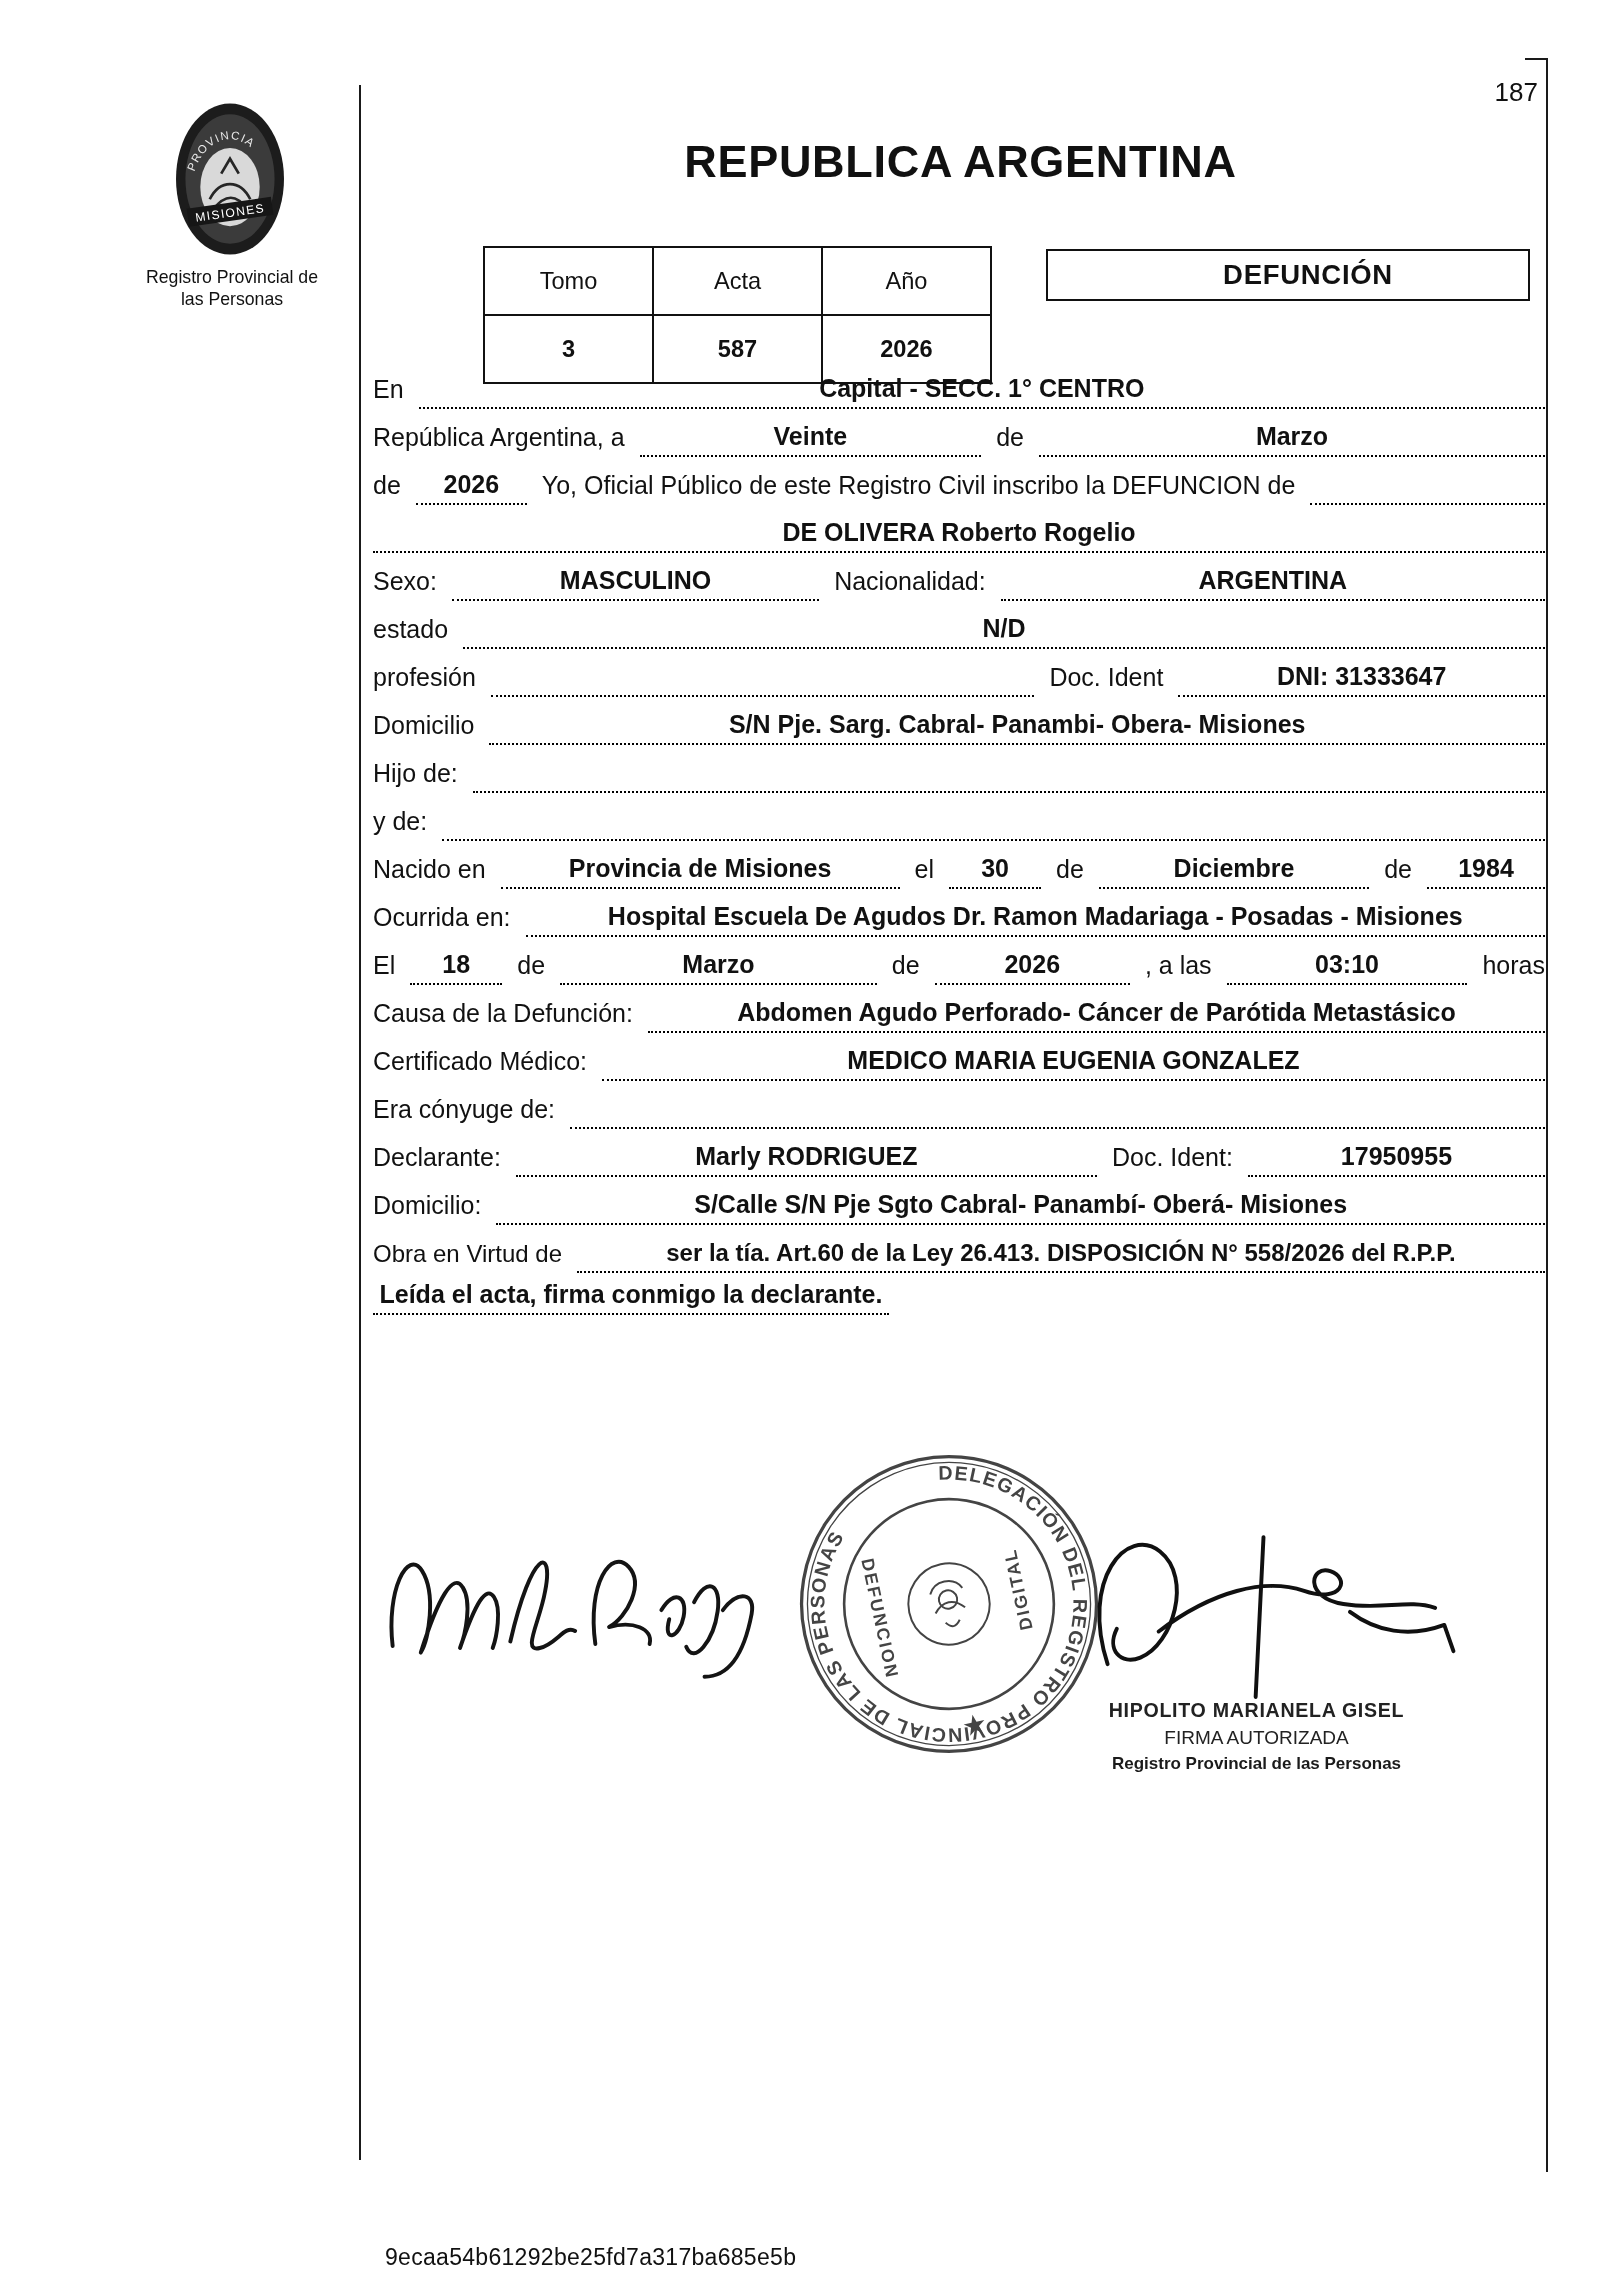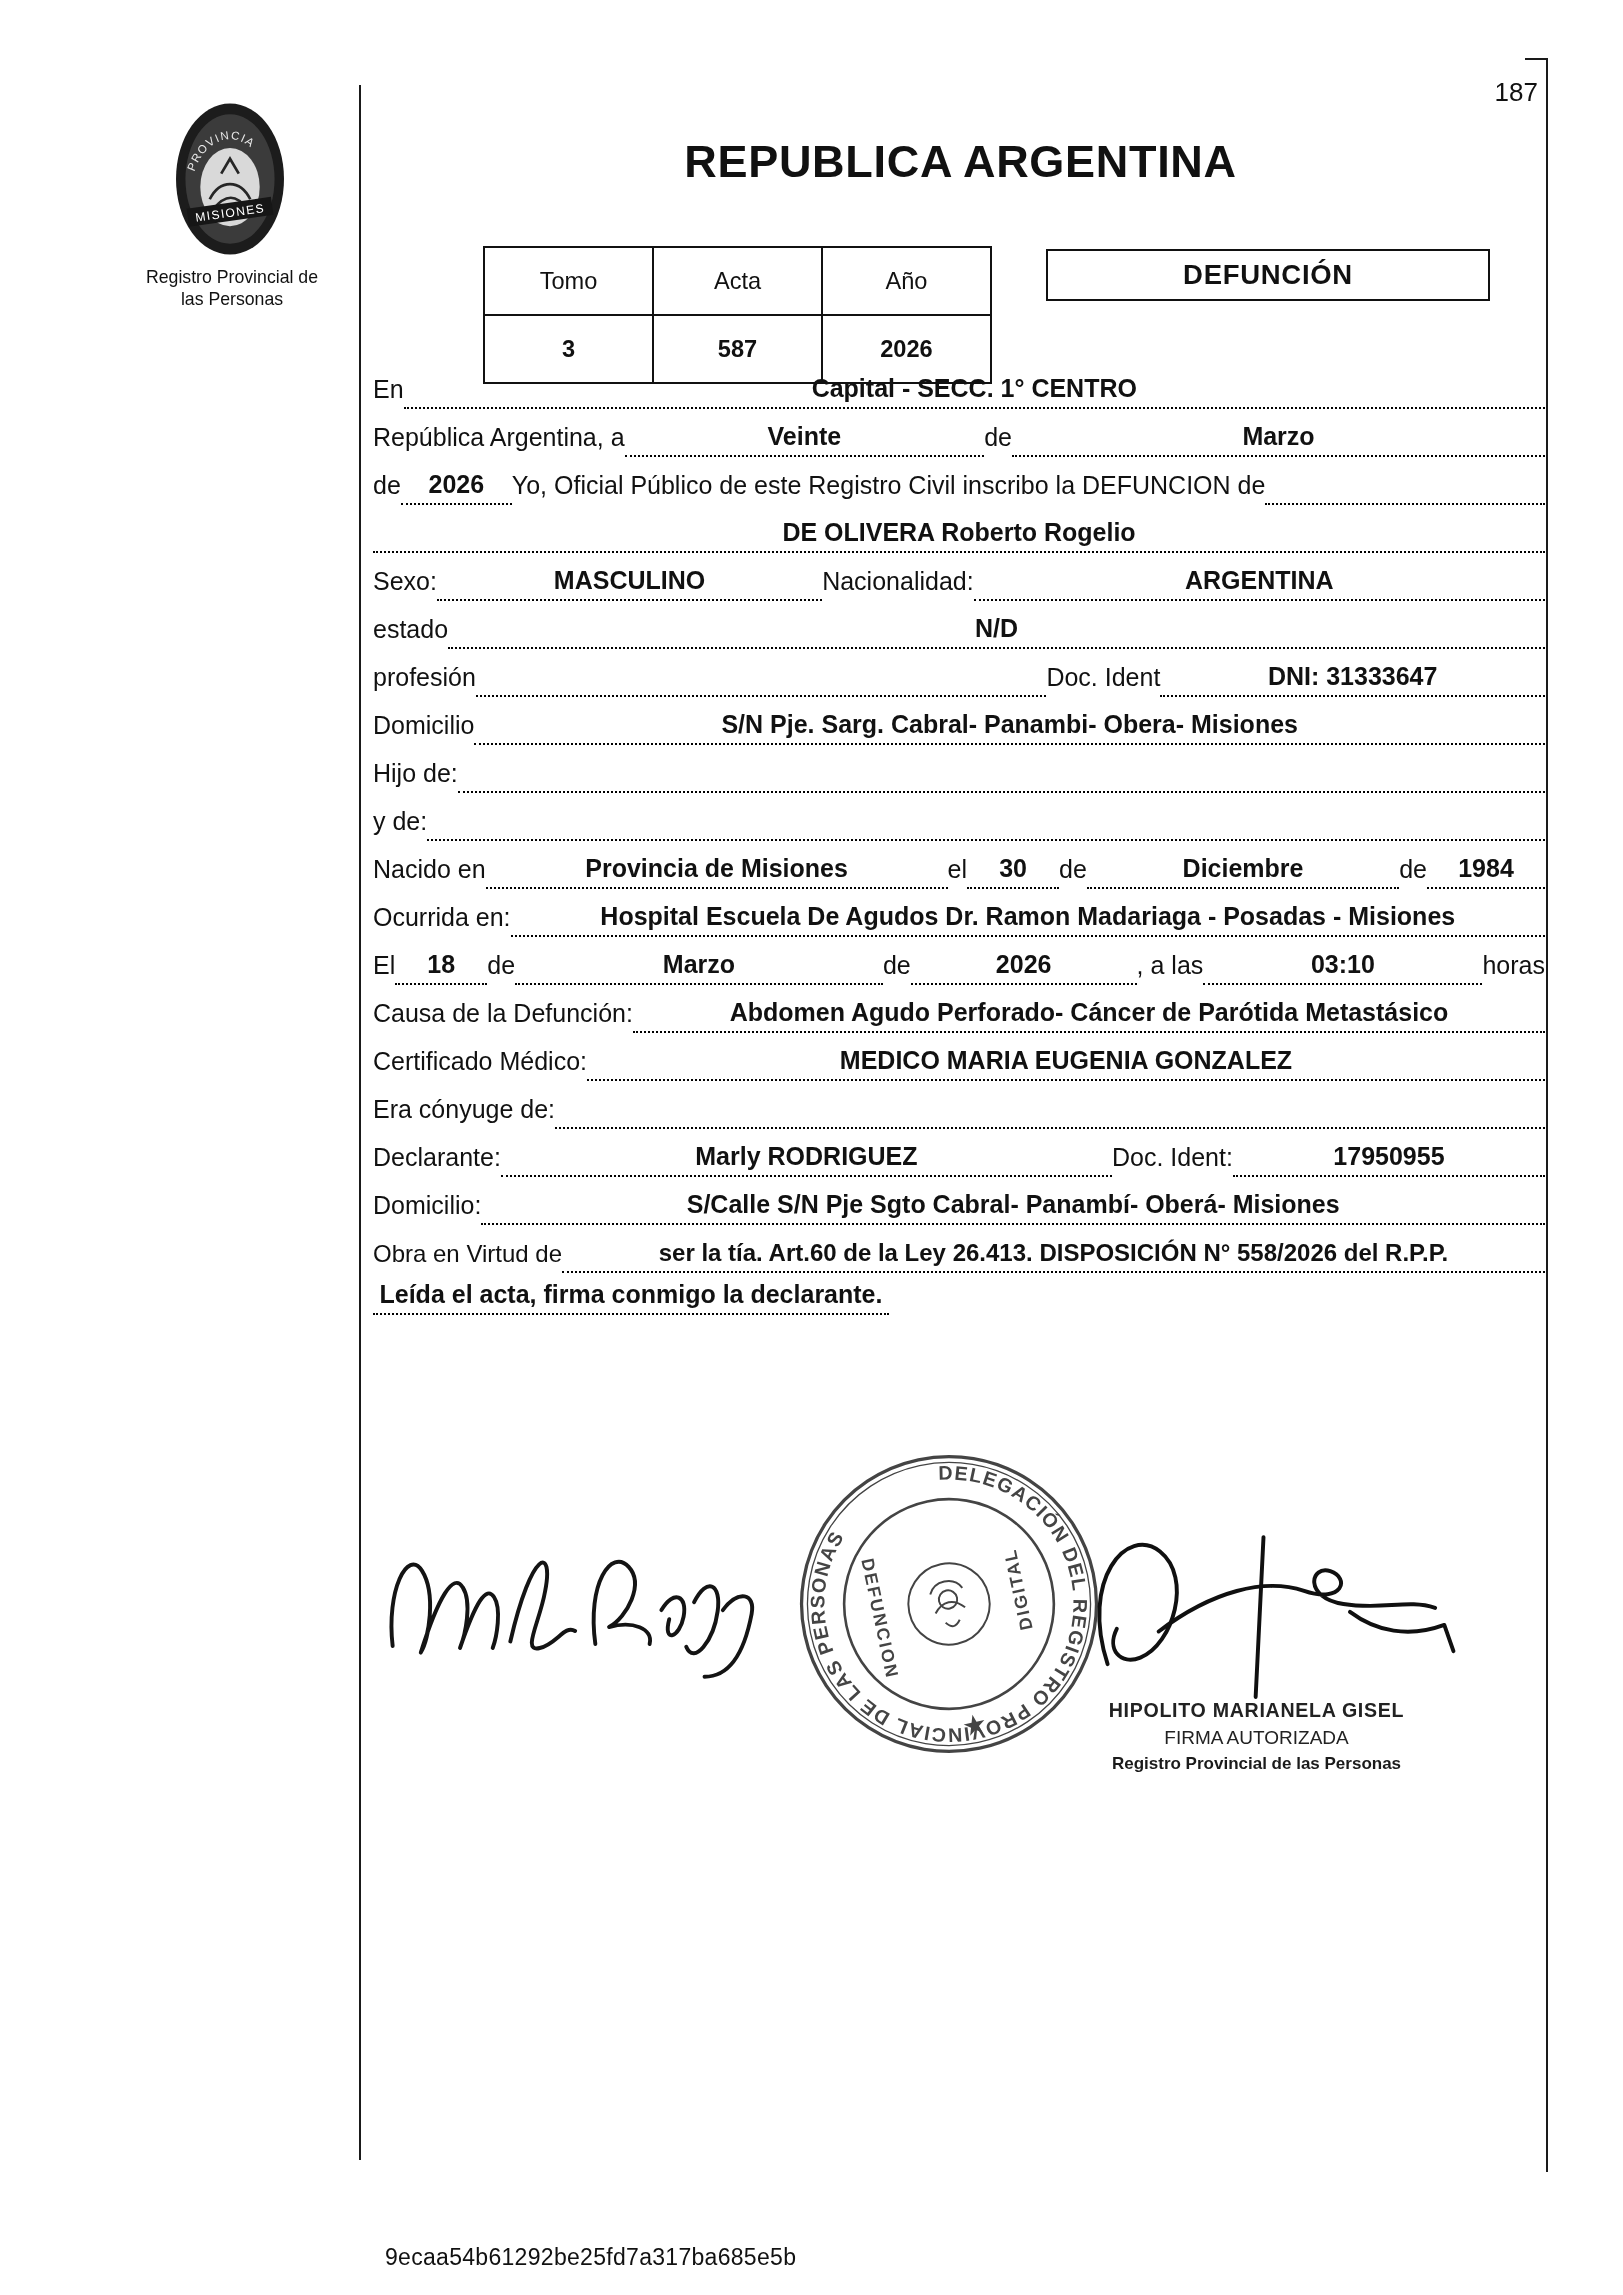--- a/index.html
+++ b/index.html
@@ -40,25 +40,25 @@
   .record-table td {
     border: 2px solid #111; width: 135px; height: 34px;
     text-align: center; font-size: 23.6px; padding: 16px;
   }
   .record-table .hdr td { font-weight: 400; }
   .record-table .val td { font-weight: 700; }
 
   .type-box {
     position: absolute; left: 1046px; top: 249px; width: 440px; height: 48px;
     border: 2px solid #111; display: flex; align-items: center; justify-content: center;
-    font-size: 27.5px; font-weight: 700; letter-spacing: 0.7px;
+    font-size: 27.5px; font-weight: 700; letter-spacing: 0.7px; padding-left: 40px;
   }
 
   .form { position: absolute; left: 373px; top: 361px; width: 1172px; }
-  .row { display: flex; align-items: flex-end; min-height: 48px; gap: 0; }
+  .row { display: flex; align-items: flex-end; min-height: 48px; gap: 15px; }
   .lbl { font-size: 25px; padding-bottom: 5.2px; white-space: nowrap; }
   .seg {
     border-bottom: 2.6px dotted #000;
     text-align: center; font-weight: 700; font-size: 25px;
     padding: 0 6.5px 3.9px 6.5px; white-space: nowrap;
   }
   .seg.left { text-align: center; }
   .f1 { flex: 1; } .f12 { flex: 1.2; } .f15 { flex: 1.5; } .f2 { flex: 2; } .f3 { flex: 3; }
   .w120 { width: 79px; } .w150 { width: 98px; } .w160 { width: 105px; }
   .row.tight { min-height: 42px; }

